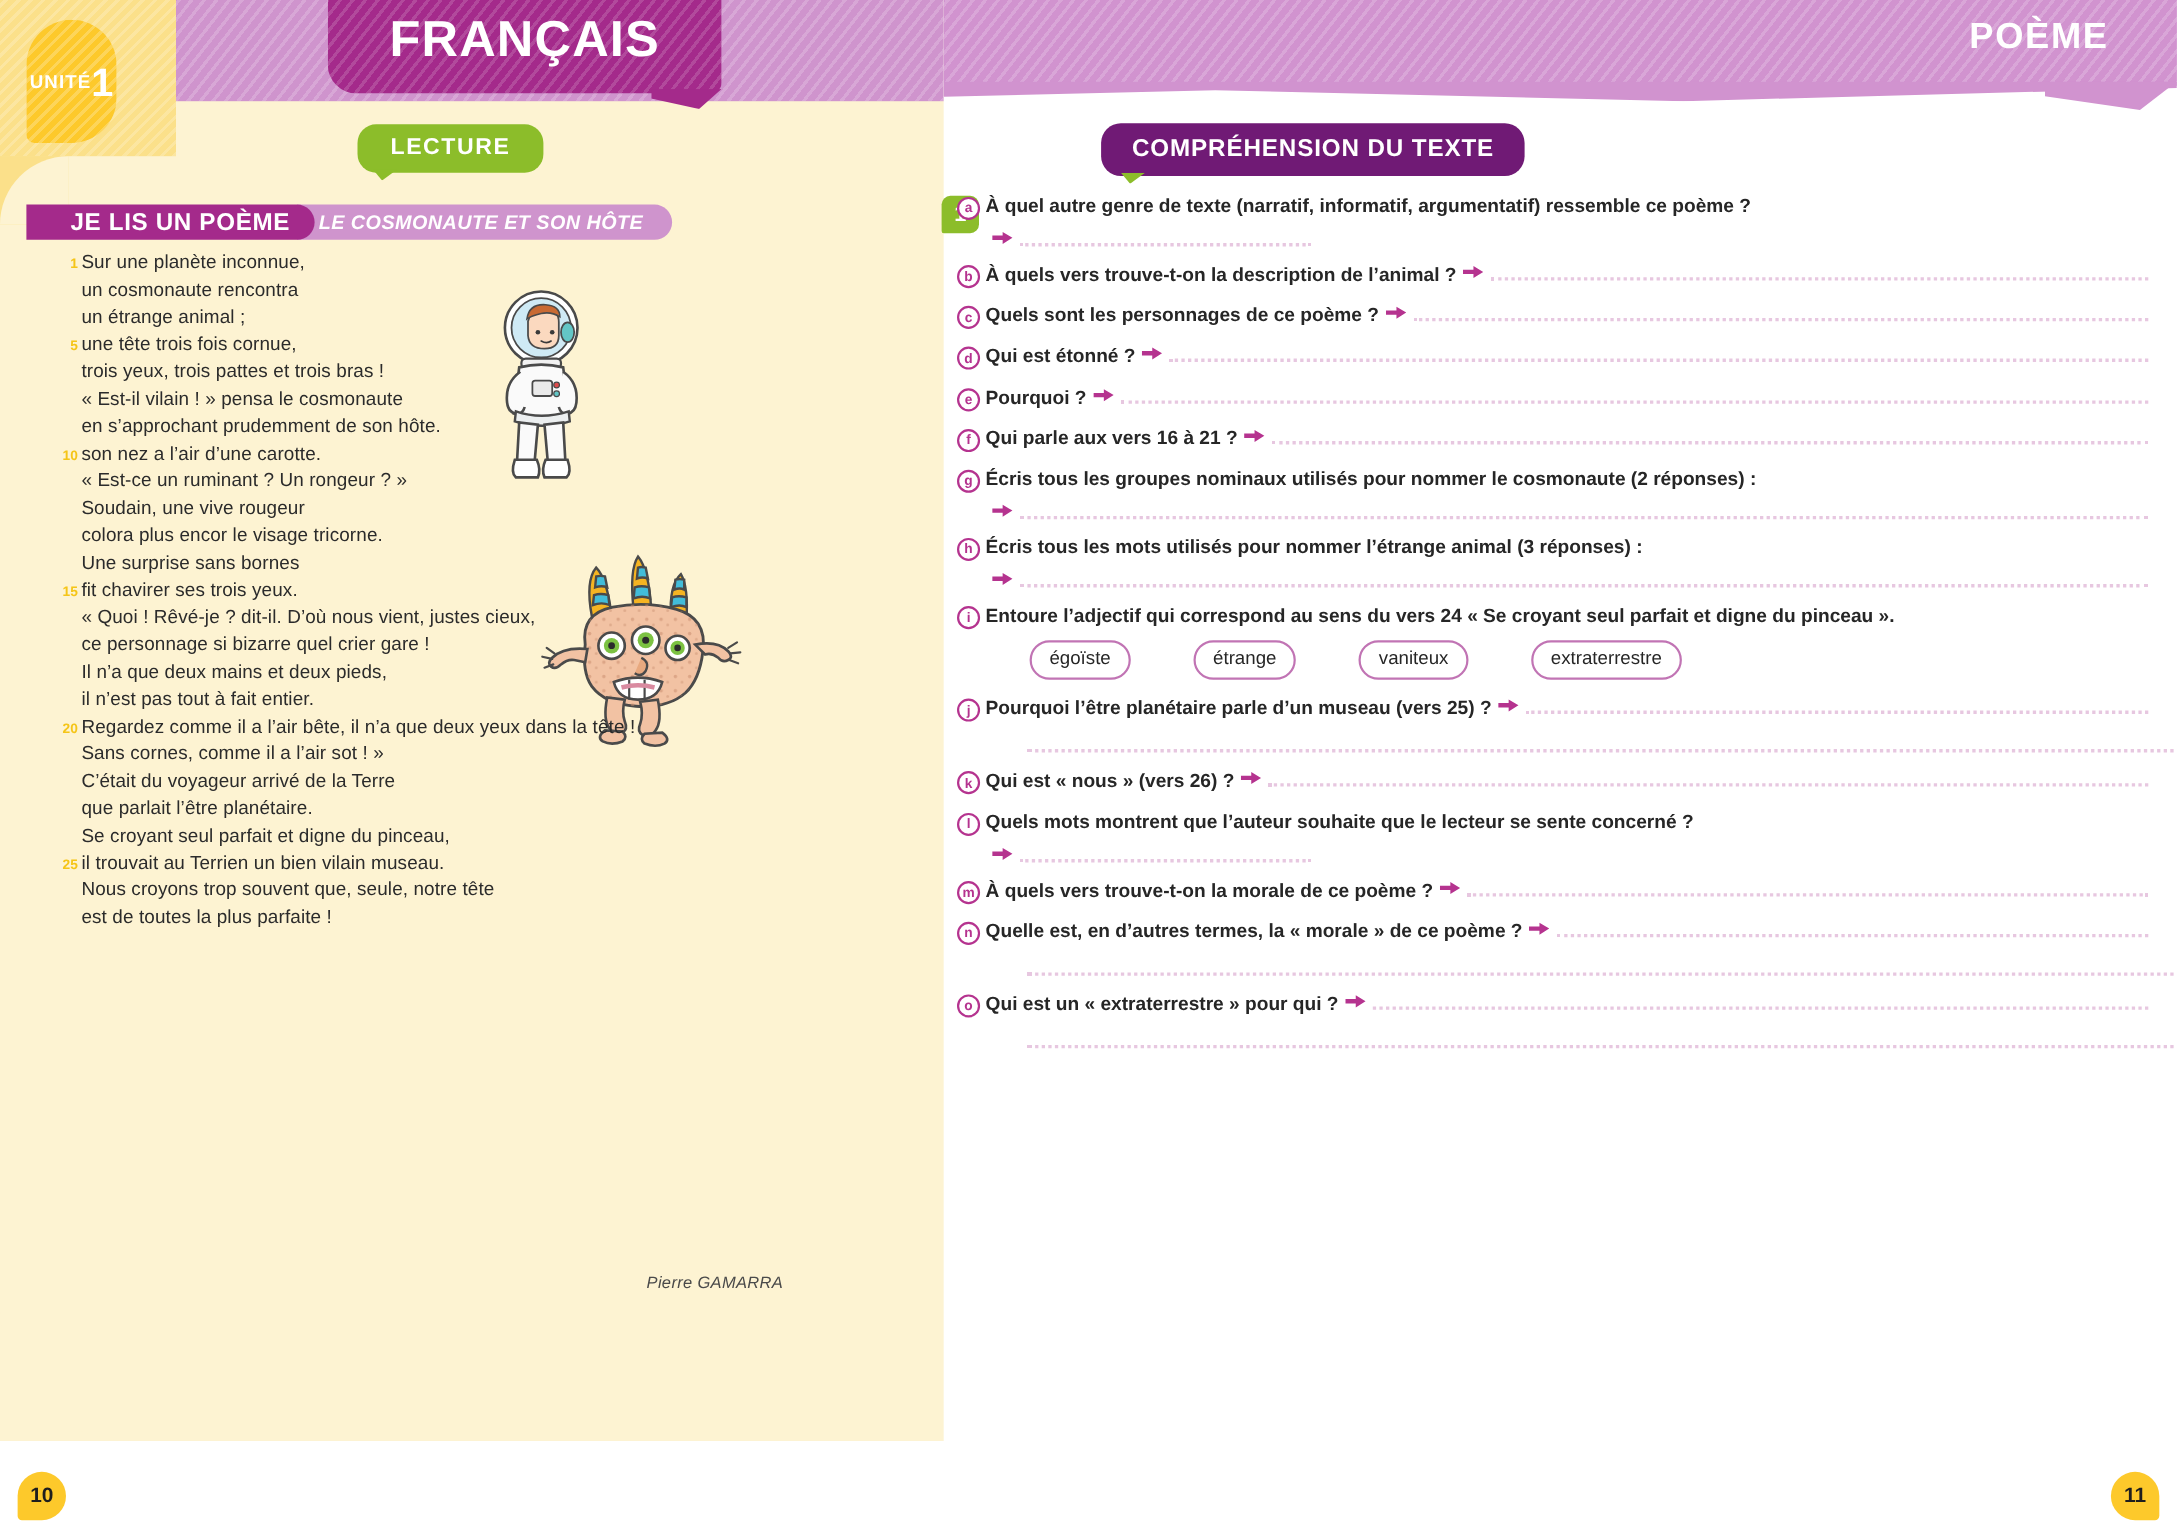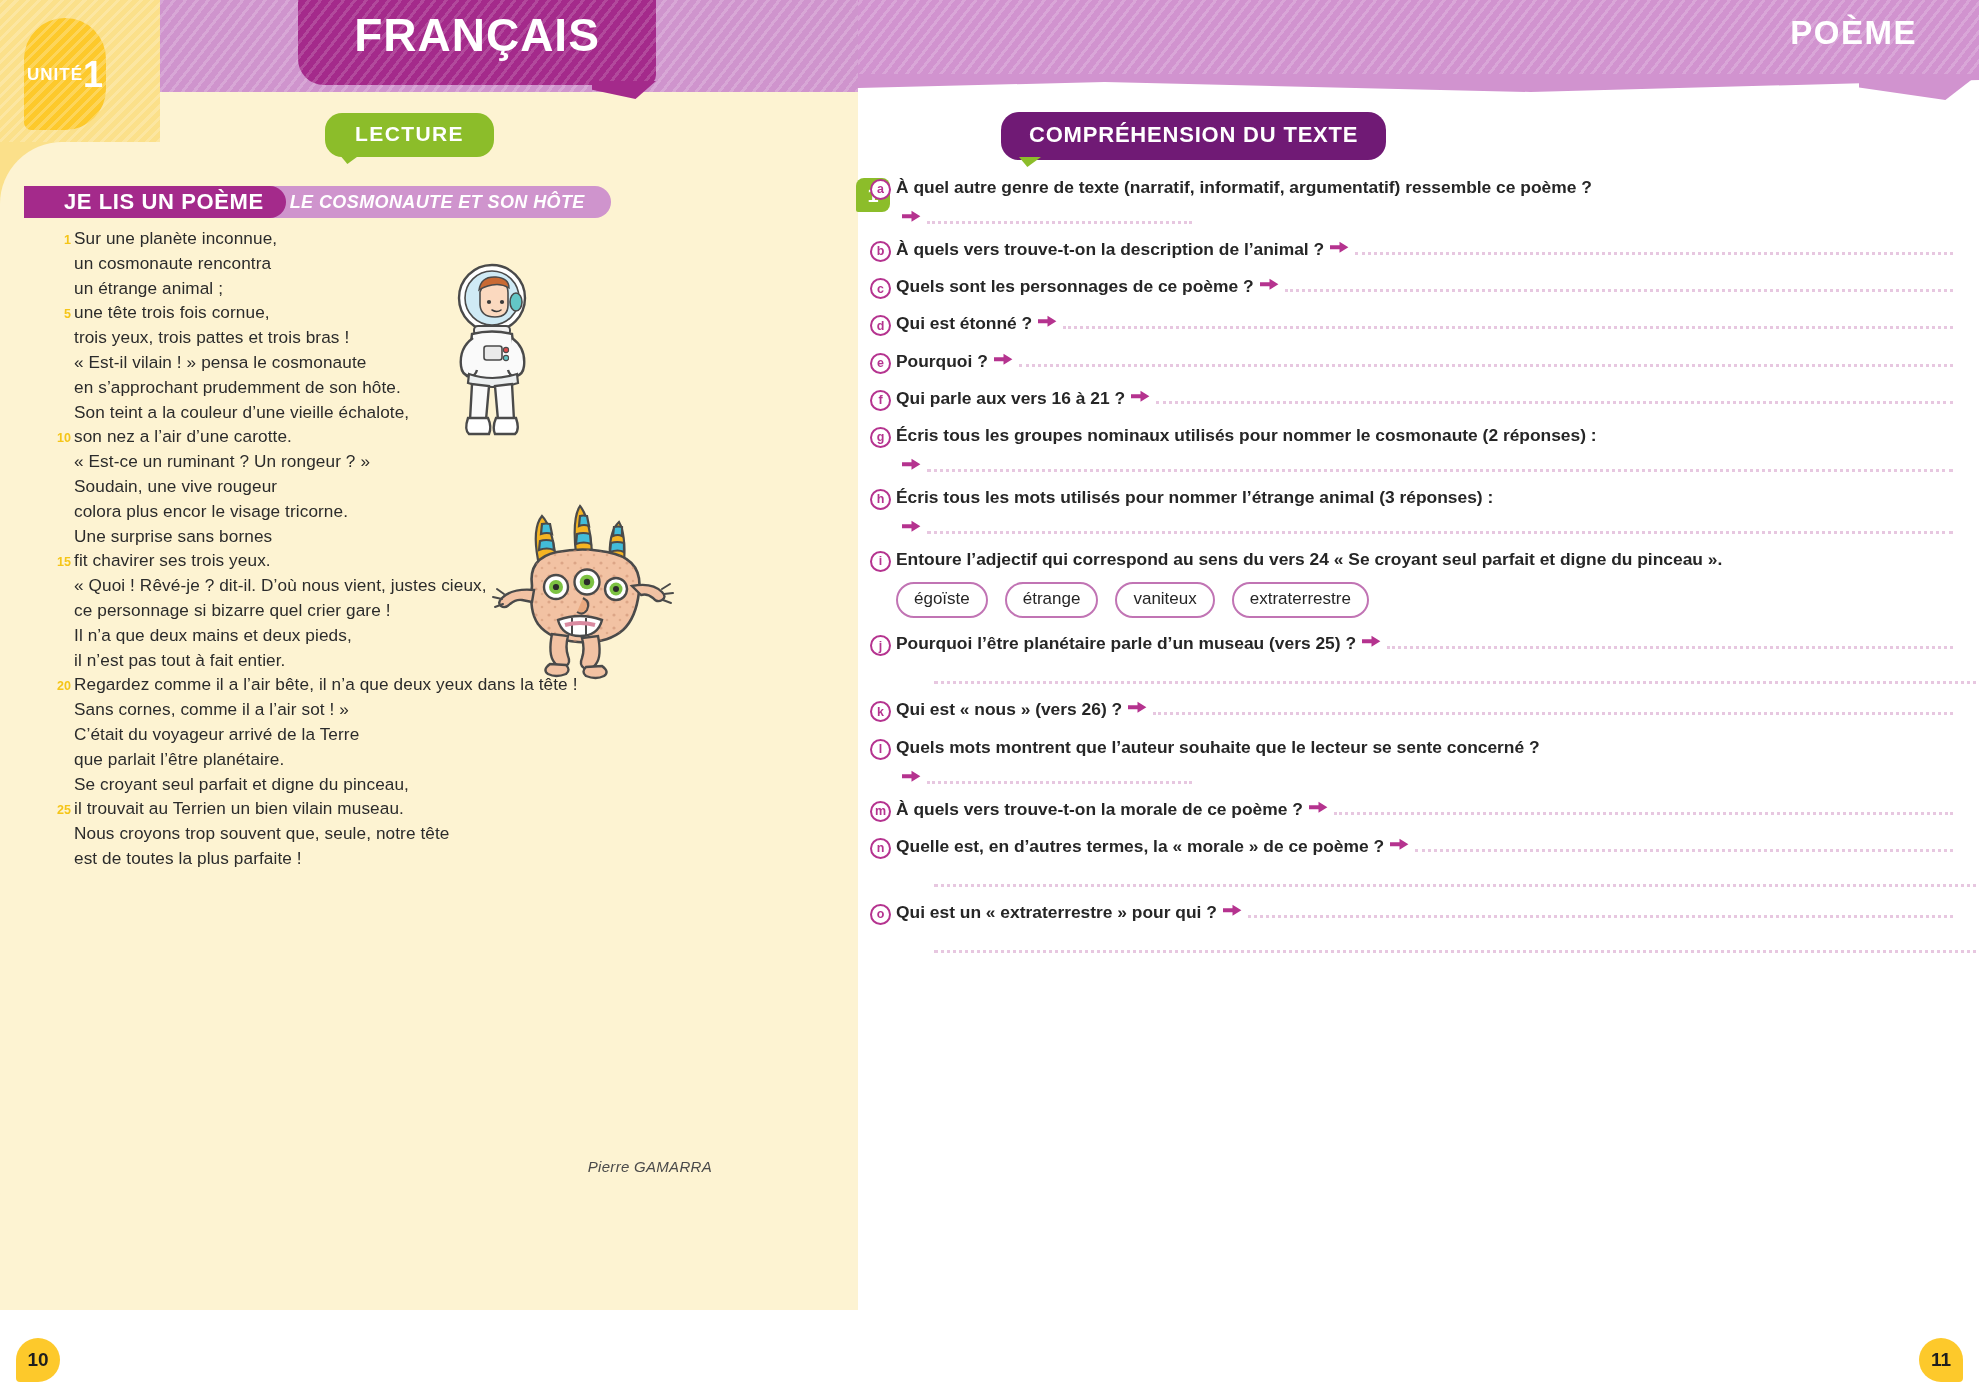--- a/index.html
+++ b/index.html
@@ -338,20 +338,21 @@
     margin: 11px 0 9px 0;
   }
   .chip {
     border: 2.2px solid #c174b4;
     border-radius: 18px;
     padding: 5px 16px 7px;
     font-size: 17px;
     color: #262626;
     background: #ffffff;
     white-space: nowrap;
+    margin-left: 40px;
   }
 
   
   .illus { position: absolute; }
   .astro { left: 432px; top: 258px; }
   .monster { left: 480px; top: 494px; }
 </style>
 </head>
 <body>
 
@@ -491,24 +492,20 @@
         </div>
         <div class="verse">
           <span class="vnum"></span>
           <span class="vtext">« Est-il vilain ! » pensa le cosmonaute</span>
         </div>
         <div class="verse">
           <span class="vnum"></span>
           <span class="vtext">en s’approchant prudemment de son hôte.</span>
         </div>
         <div class="verse">
-          <span class="vnum"></span>
-          <span class="vtext">Son teint a la couleur d’une vieille échalote,</span>
-        </div>
-        <div class="verse">
           <span class="vnum">10</span>
           <span class="vtext">son nez a l’air d’une carotte.</span>
         </div>
         <div class="verse">
           <span class="vnum"></span>
           <span class="vtext">« Est-ce un ruminant ? Un rongeur ? »</span>
         </div>
         <div class="verse">
           <span class="vnum"></span>
           <span class="vtext">Soudain, une vive rougeur</span>

